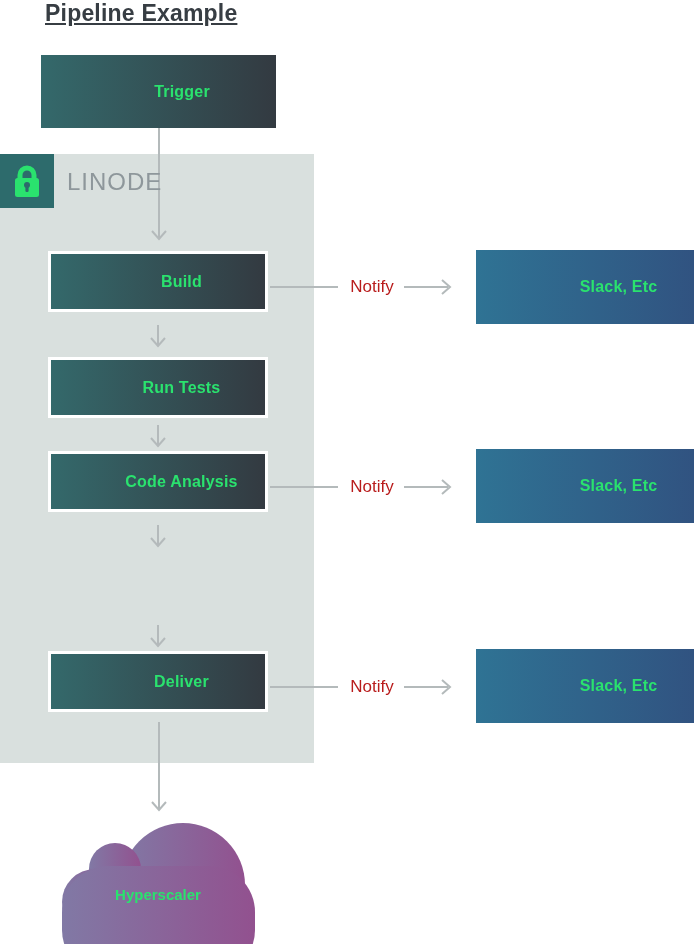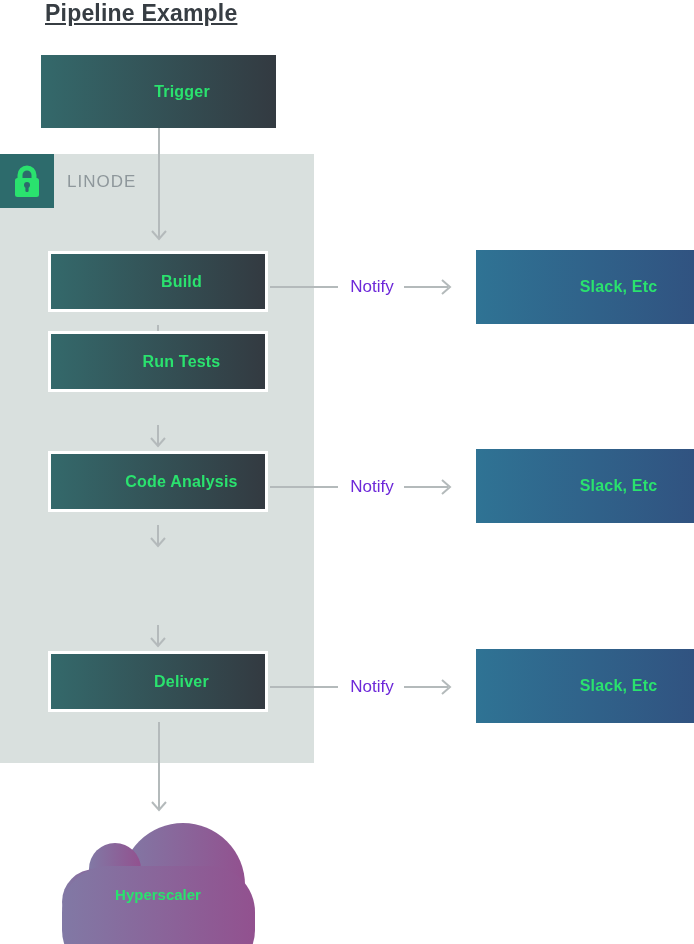--- a/index.html
+++ b/index.html
@@ -30,21 +30,21 @@
     position: absolute; left: 0; top: 154px;
     width: 54px; height: 54px;
     background: #2d6b6c;
     z-index: 3;
     display: flex; align-items: center; justify-content: center;
   }
 
   .group-label {
     position: absolute; left: 67px; top: 154px;
     height: 54px; line-height: 56px;
-    font-size: 17px; letter-spacing: 1px; color: #8e979b;
+    font-size: 24px; letter-spacing: 1px; color: #8e979b;
     z-index: 3;
   }
 
   .node {
     position: absolute;
     display: flex; align-items: center; justify-content: center;
     z-index: 3;
     box-sizing: border-box;
     padding-left: 47px;
   }
@@ -56,38 +56,38 @@
     left: 41px; top: 55px; width: 235px; height: 73px;
     background: linear-gradient(to right, #34696b, #333a41);
   }
 
   .step {
     left: 48px; width: 220px; height: 61px;
     border: 3px solid #ffffff;
     background: linear-gradient(to right, #34696b, #333a41);
   }
   .step-1 { top: 251px; }
-  .step-2 { top: 331px; }
+  .step-2 { top: 357px; }
   .step-3 { top: 451px; }
   .step-4 { top: 551px; }
   .step-5 { top: 651px; }
 
   .target {
     left: 456px; right: 0; width: 238px; height: 74px;
     background: linear-gradient(to right, #2f7394, #31507f);
     margin-left: 20px;
   }
   .target-1 { top: 250px; }
   .target-2 { top: 449px; }
   .target-3 { top: 649px; }
 
   .notify-label {
     position: absolute; left: 340px; width: 64px;
     text-align: center;
-    font-size: 17px; color: #6d28d9;
+    font-size: 17px; color: #b91c1c;
     z-index: 3; line-height: 20px;
   }
   .notify-1 { top: 277px; }
   .notify-2 { top: 477px; }
   .notify-3 { top: 677px; }
 
   .connectors {
     position: absolute; left: 0; top: 0; z-index: 2;
     pointer-events: none;
   }

